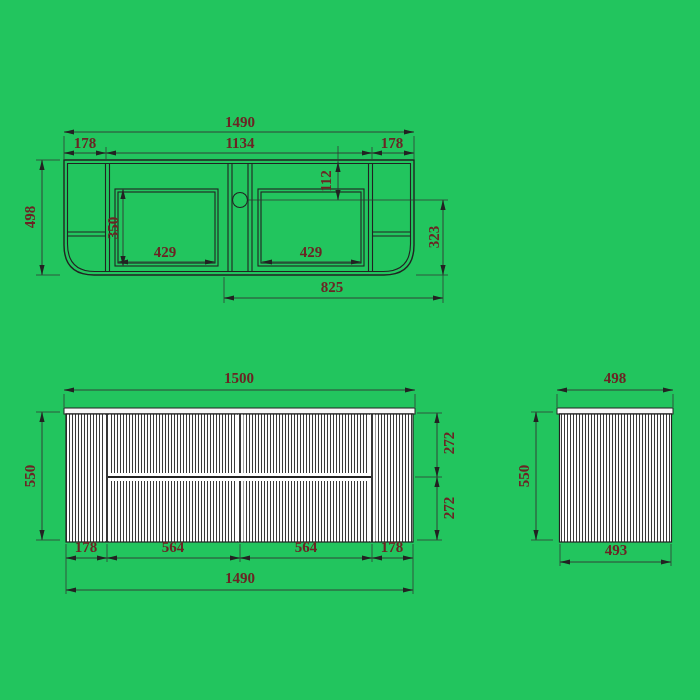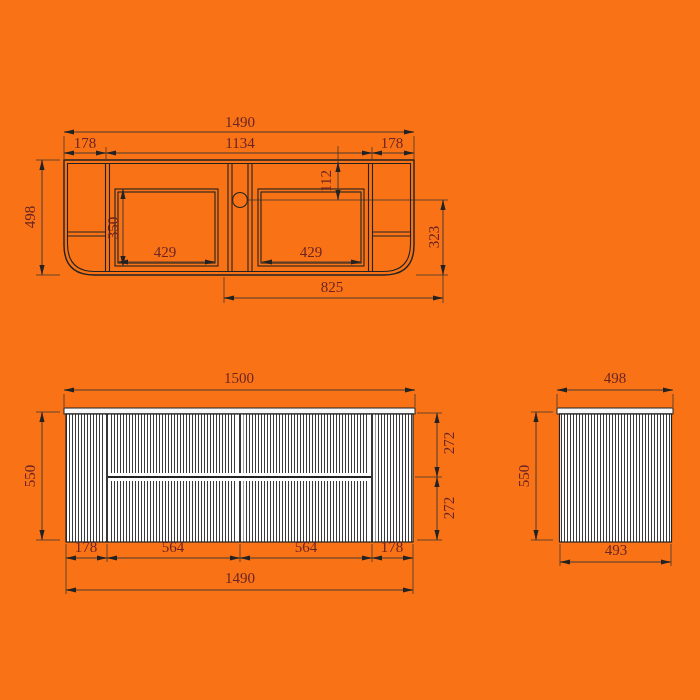--- a/index.html
+++ b/index.html
@@ -1,17 +1,17 @@
 <!DOCTYPE html>
 <html><head>
 <meta charset="utf-8">
 <style>
   html,body{margin:0;padding:0;background:#ffffff;}
-  .canvas{position:relative;width:700px;height:700px;background:#f97316;overflow:hidden;
-          font-family:"Liberation Serif", serif;}
+  .canvas{position:relative;width:700px;height:700px;background:#22c55e;overflow:hidden;
+          font-family:"Liberation Serif", serif;font-weight:bold;}
   svg{display:block;}
   text.dim{fill:#6b2424;font-size:15px;font-family:"Liberation Serif", serif;}
   .med{stroke:#222222;stroke-width:1.1;fill:none;}
   .thick{stroke:#222222;stroke-width:1.4;fill:none;}
   .dimline{stroke:#333333;stroke-width:0.9;fill:none;}
   .extline{stroke:#333333;stroke-width:0.75;fill:none;}
 </style>
 </head>
 <body>
 

